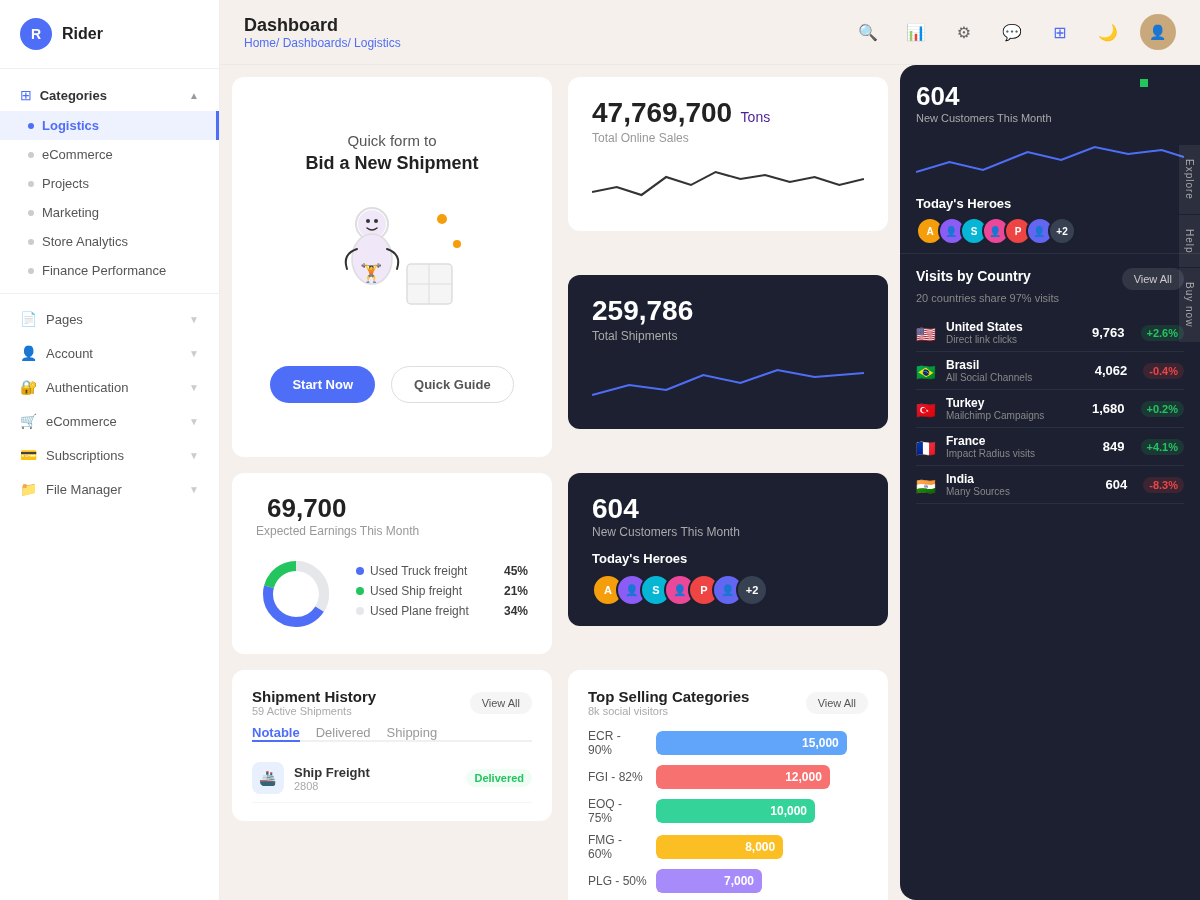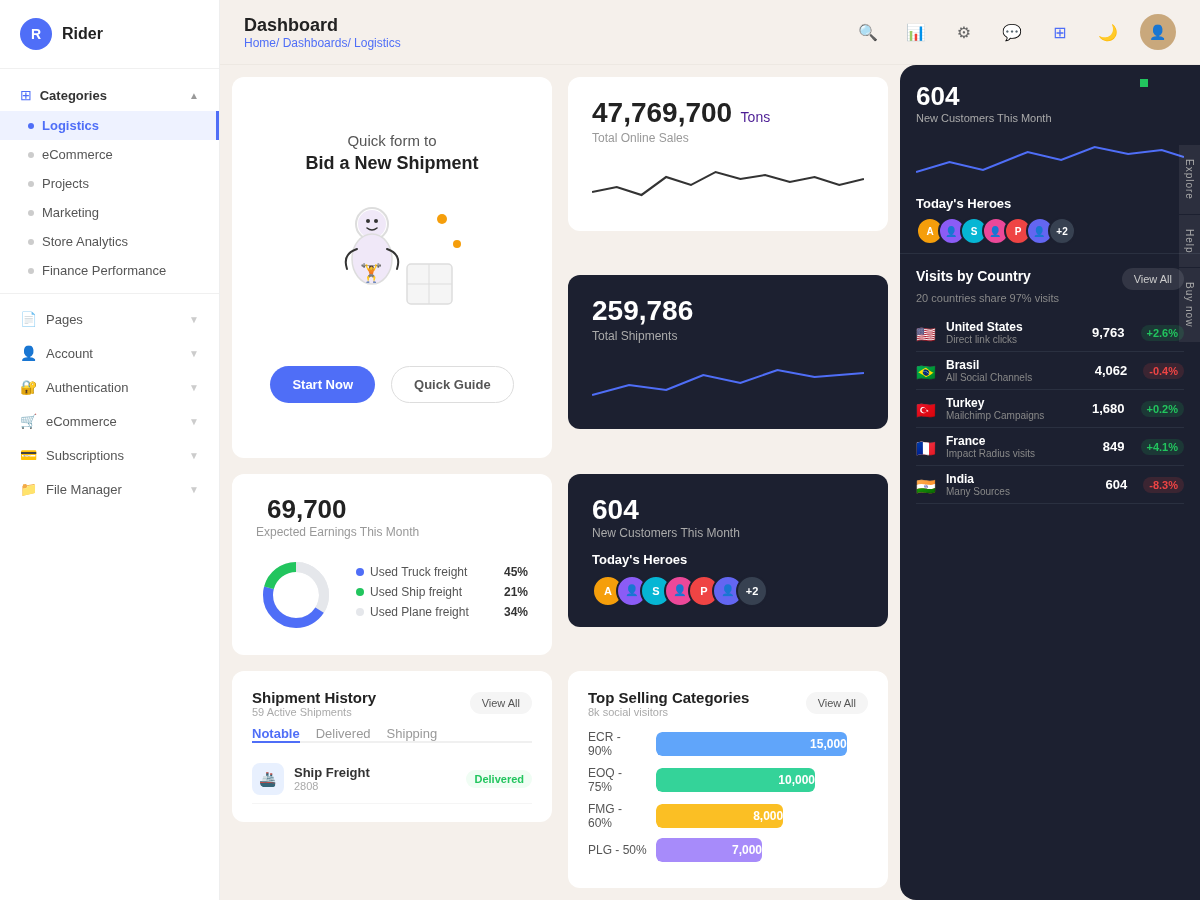--- a/index.html
+++ b/index.html
@@ -77,21 +77,21 @@
     .shipment-name { font-size: 13px; font-weight: 600; color: #333; }
     .shipment-id { font-size: 11px; color: #aaa; }
     .status-badge { font-size: 11px; padding: 3px 8px; border-radius: 10px; font-weight: 600; }
     .status-delivered { color: #22c55e; background: #f0fdf4; }
 
     
     .top-selling-card { background: #fff; border-radius: 12px; margin: 8px; padding: 18px 20px; overflow: hidden; }
     .bar-row { display: flex; align-items: center; gap: 8px; margin-bottom: 8px; }
     .bar-label { font-size: 12px; color: #555; width: 60px; flex-shrink: 0; }
     .bar-track { flex: 1; border-radius: 6px; overflow: hidden; }
-    .bar-fill { height: 24px; border-radius: 6px; display: flex; align-items: center; justify-content: flex-end; padding-right: 0; font-size: 12px; font-weight: 700; color: #fff; }
+    .bar-fill { height: 24px; border-radius: 6px; display: flex; align-items: center; justify-content: flex-end; padding-right: 8px; font-size: 12px; font-weight: 700; color: #fff; }
     .country-row { display: flex; align-items: center; gap: 8px; padding: 6px 0; border-bottom: 1px solid #2a3040; }
     .country-flag { width: 22px; height: 16px; border-radius: 2px; flex-shrink: 0; font-size: 16px; }
     .country-info { flex: 1; }
     .country-name { font-size: 12px; font-weight: 600; color: #fff; }
     .country-source { font-size: 10px; color: #888; }
     .country-visits { font-size: 13px; font-weight: 700; color: #fff; margin-right: 8px; }
     .change-badge { font-size: 11px; padding: 2px 6px; border-radius: 8px; font-weight: 600; }
     .change-up { color: #22c55e; background: rgba(34,197,94,0.15); }
     .change-down { color: #ef4444; background: rgba(239,68,68,0.15); }
 
@@ -365,20 +365,26 @@
                 <div class="card-title">Top Selling Categories</div>
                 <div class="card-subtitle">8k social visitors</div>
               </div>
               <button class="view-all-btn">View All</button>
             </div>
             <div style="margin-top:12px;">
               <div class="bar-row">
                 <span class="bar-label">ECR - 90%</span>
                 <div class="bar-track">
                   <div class="bar-fill" style="background:#60a5fa; width:90%;">15,000</div>
+                </div>
+              </div>
+              <div class="bar-row">
+                <span class="bar-label">FGI - 82%</span>
+                <div class="bar-track">
+                  <div class="bar-fill" style="background:#f87171; width:82%;">12,000</div>
                 </div>
               </div>
               <div class="bar-row">
                 <span class="bar-label">EOQ - 75%</span>
                 <div class="bar-track">
                   <div class="bar-fill" style="background:#34d399; width:75%;">10,000</div>
                 </div>
               </div>
               <div class="bar-row">
                 <span class="bar-label">FMG - 60%</span>

